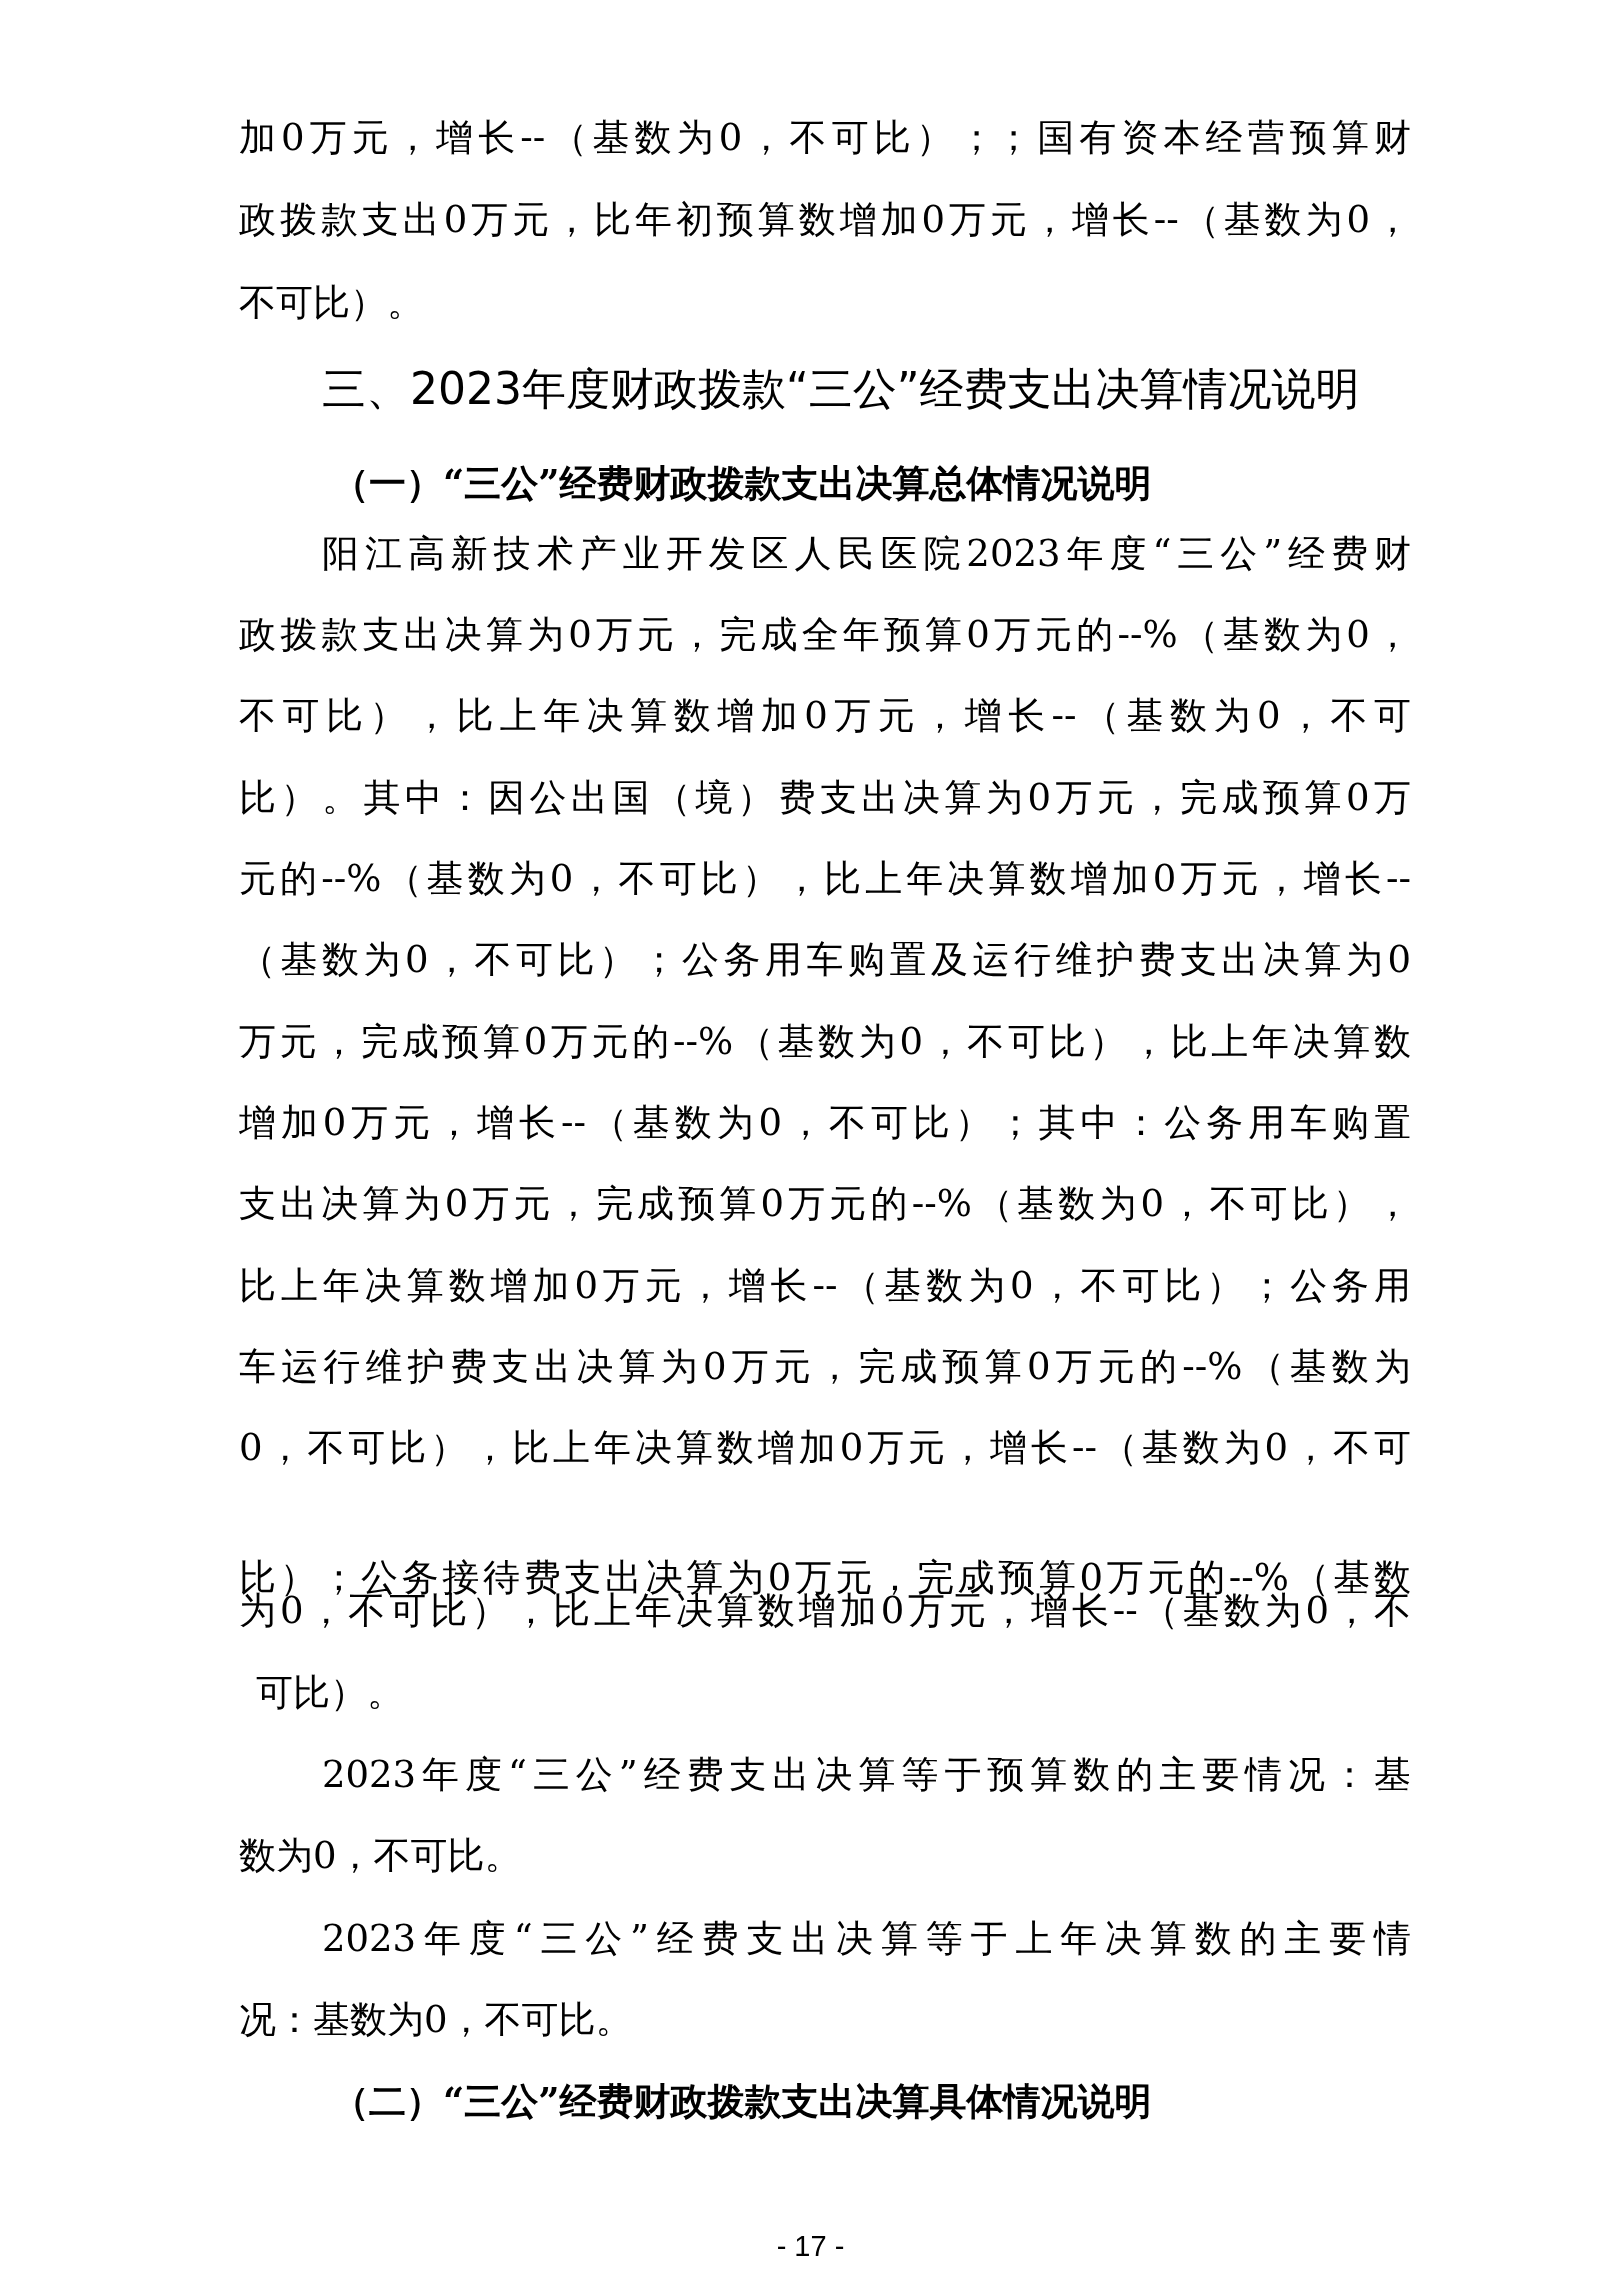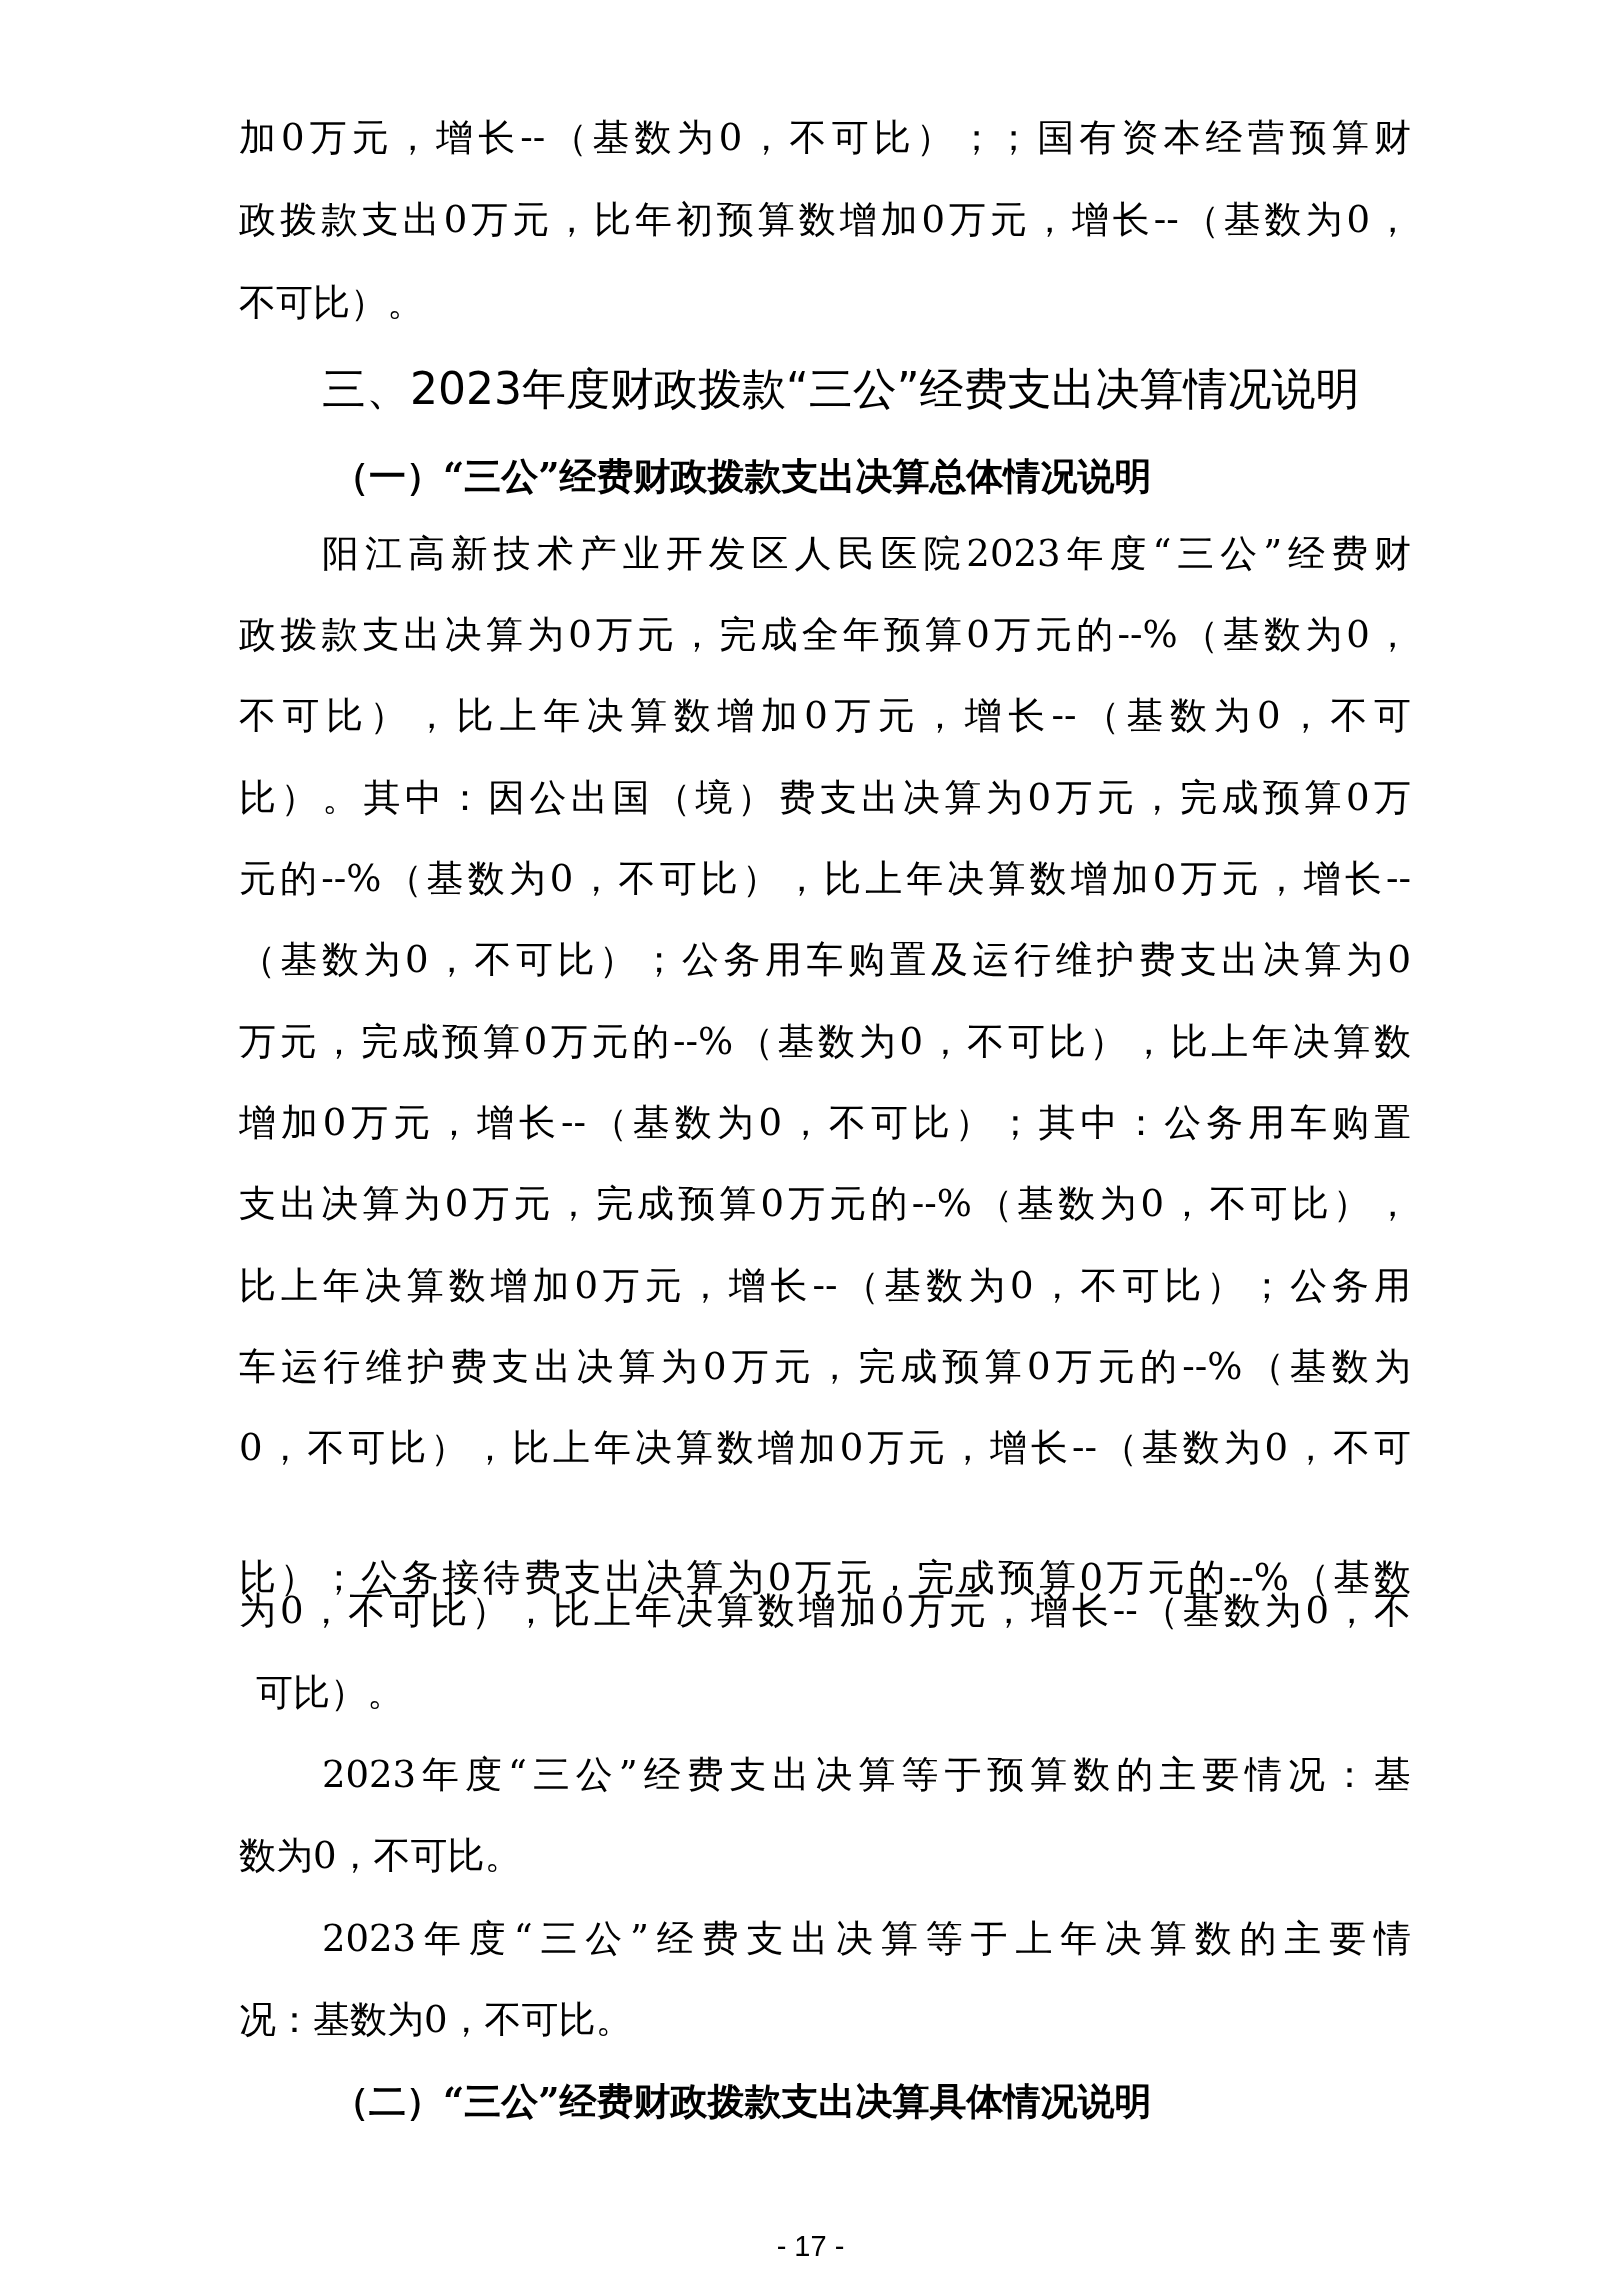--- a/index.html
+++ b/index.html
@@ -67,21 +67,21 @@
 <body>
 
 <div class="page">
 
   <div class="line justify" style="top:0px;">加0万元，增长--（基数为0，不可比）；；国有资本经营预算财</div>
   <div class="line justify" style="top:82px;">政拨款支出0万元，比年初预算数增加0万元，增长--（基数为0，</div>
   <div class="line" style="top:165px;">不可比）。</div>
 
   <div class="line heading-1" style="top:251px;">三、2023年度财政拨款“三公”经费支出决算情况说明</div>
 
-  <div class="line heading-2" style="top:339px;">（一）“三公”经费财政拨款支出决算总体情况说明</div>
+  <div class="line heading-2" style="top:346px;">（一）“三公”经费财政拨款支出决算总体情况说明</div>
 
   <div class="line indent justify" style="top:416px;">阳江高新技术产业开发区人民医院2023年度“三公”经费财</div>
   <div class="line justify" style="top:497px;">政拨款支出决算为0万元，完成全年预算0万元的--%（基数为0，</div>
   <div class="line justify" style="top:578px;">不可比），比上年决算数增加0万元，增长--（基数为0，不可</div>
   <div class="line justify" style="top:660px;">比）。其中：因公出国（境）费支出决算为0万元，完成预算0万</div>
   <div class="line justify" style="top:741px;">元的--%（基数为0，不可比），比上年决算数增加0万元，增长--</div>
   <div class="line justify" style="top:822px;">（基数为0，不可比）；公务用车购置及运行维护费支出决算为0</div>
   <div class="line justify" style="top:904px;">万元，完成预算0万元的--%（基数为0，不可比），比上年决算数</div>
   <div class="line justify" style="top:985px;">增加0万元，增长--（基数为0，不可比）；其中：公务用车购置</div>
   <div class="line justify" style="top:1066px;">支出决算为0万元，完成预算0万元的--%（基数为0，不可比），</div>

